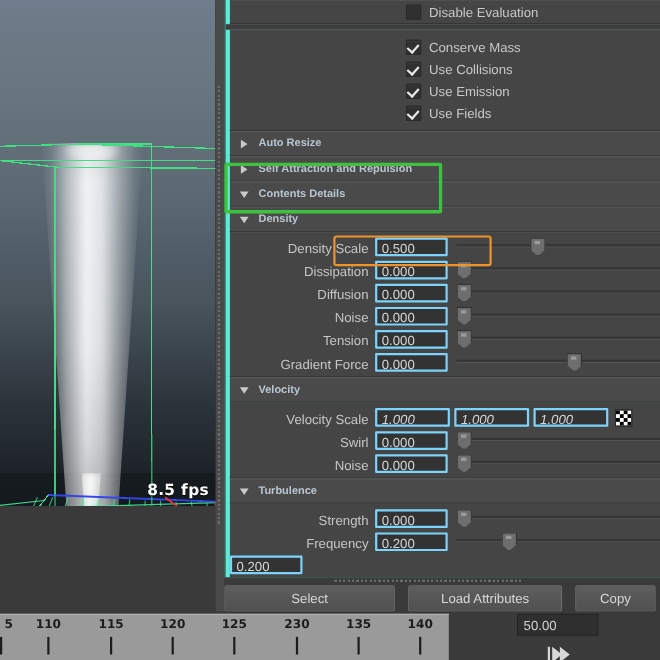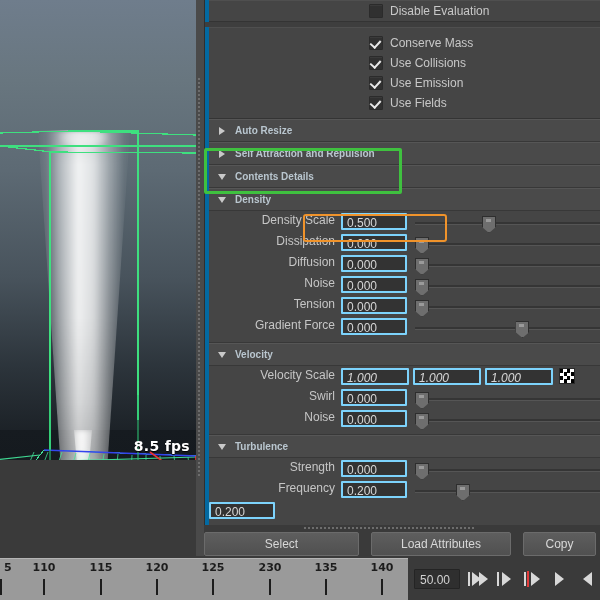--- a/index.html
+++ b/index.html
@@ -70,21 +70,21 @@
     background:#4a4a4a;
   }
   .vsplit i{
     position:absolute;left:2px;top:78px;width:2px;height:400px;
     background-image:repeating-linear-gradient(180deg,#6d6d6d 0 2px,transparent 2px 4px);
   }
 
   
   .panel{
     position:absolute;left:204px;top:0;width:396px;height:525px;
-    background:#0369a1;overflow:hidden;
+    background:#5eead4;overflow:hidden;
     border-left:1px solid #2f2f2f;
   }
   .group{
     background:#454545;
     border-top:1px solid #4f4f4f;
     border-bottom:1px solid #343434;
     margin:0 0 0 4px;
   }
   .cbrow{display:flex;align-items:center;height:20px;padding-left:160px;}
   .cb{
@@ -112,21 +112,21 @@
   .arrow.down b{border-top:6px solid #c9c9c9;border-left:4.5px solid transparent;border-right:4.5px solid transparent;}
   .sechead span.t{color:#b9c6cf;font-size:10px;font-weight:bold;}
 
   .hl-box{
     position:absolute;left:204px;width:192px;height:40px;
     border:3px solid #3fc13f;border-radius:2px;pointer-events:none;z-index:6;
   }
 
   
   .body{background:#454545;margin-left:4px;border-bottom:1px solid #383838;padding:2px 0 3px;}
-  .row{display:flex;align-items:flex-start;height:20px;margin-bottom:1px;}
+  .row{display:flex;align-items:flex-end;height:20px;margin-bottom:1px;}
   .lbl{
     width:126px;text-align:right;padding-right:6px;color:#c6c6c6;font-size:12px;
     flex:none;white-space:nowrap;
   }
   .fld{
     width:66px;height:17px;background:#333333;border:2px solid #7dd3fc;
     color:#d6d6d6;font-size:12px;line-height:17px;padding:0 4px;flex:none;
     box-sizing:border-box;border-radius:1px;
   }
   .fld.multi{width:68px;margin-right:4px;font-style:italic;}
@@ -191,21 +191,21 @@
     background:#9a9a9a;
     border-top:1px solid #b4b4b4;
   }
   .tick{position:absolute;top:20px;width:2px;height:16px;background:#1c1c1c;}
   .tlab{
     position:absolute;top:2px;color:#1c1c1c;font-size:11px;font-weight:bold;
     font-family:"DejaVu Sans",sans-serif;transform:translateX(-50%);
   }
   .tcontrols{
     position:absolute;left:410px;top:2px;width:190px;height:42px;
-    display:flex;align-items:center;gap:6px;padding-left:4px;box-sizing:border-box;
+    display:flex;align-items:center;gap:6px;padding-left:4px;box-sizing:border-box;flex-direction:column;
   }
   .timefld{
     width:74px;height:20px;background:#2f2f2f;border:1px solid #242424;
     color:#d2d2d2;font-size:12px;line-height:20px;padding:0 5px;box-sizing:border-box;
     border-radius:1px;
   }
   .tbtn{
     width:22px;height:22px;position:relative;flex:none;
   }
   .tri{position:absolute;top:50%;transform:translateY(-50%);width:0;height:0;

